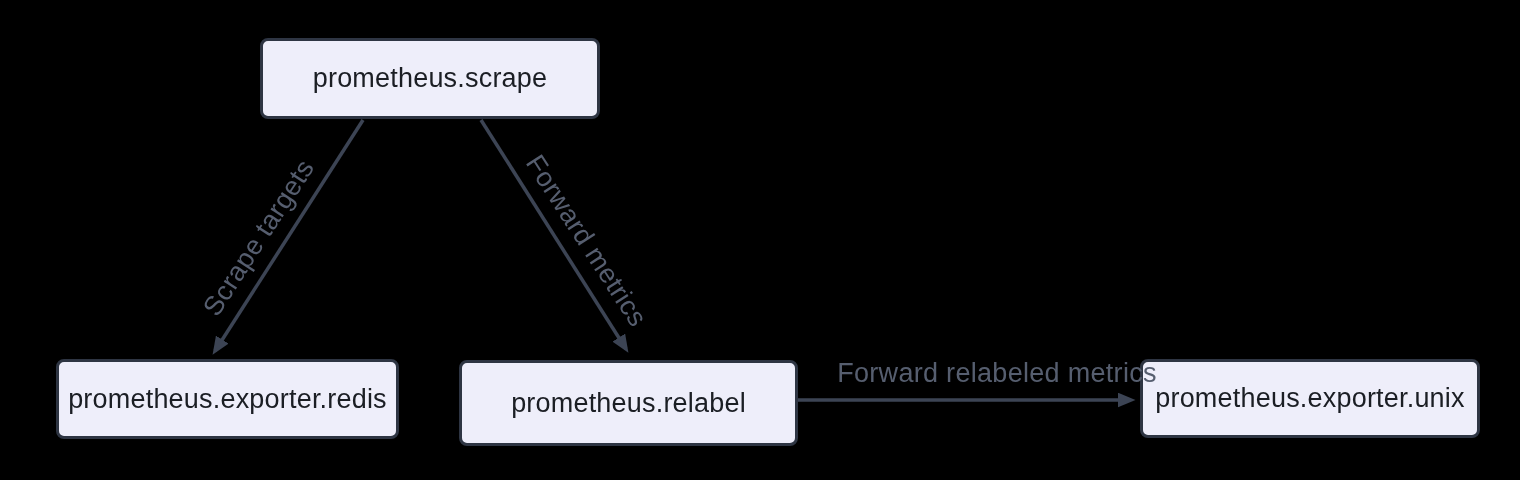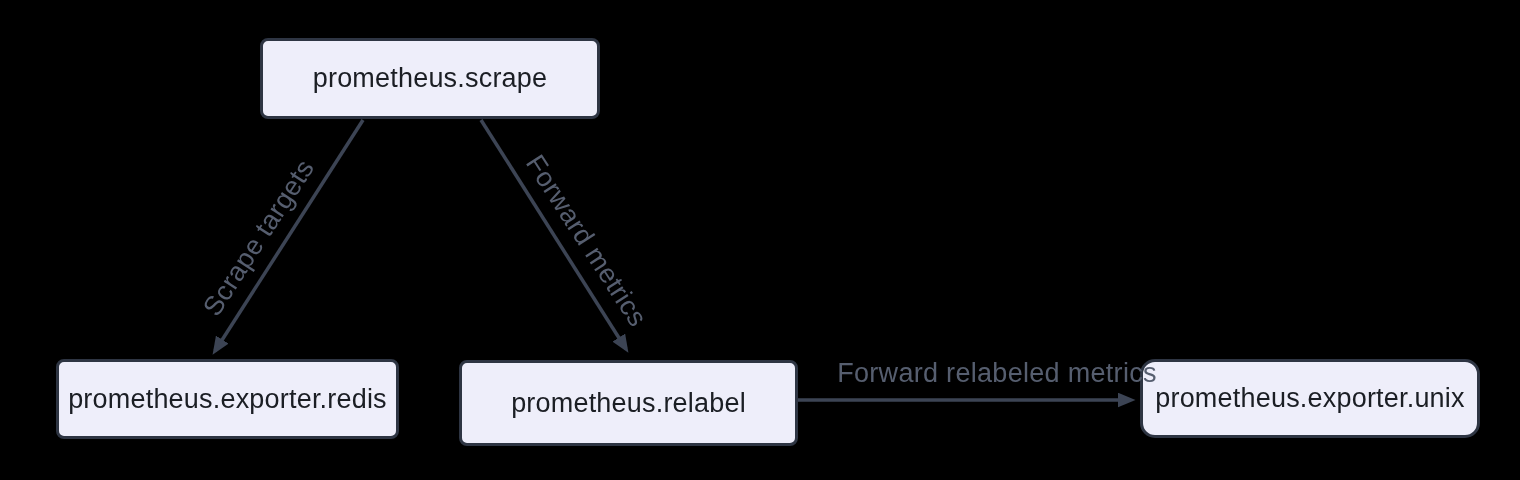--- a/index.html
+++ b/index.html
@@ -44,21 +44,21 @@
     align-items: center;
     justify-content: center;
     color: var(--node-text, #1B1E24);
     font-size: 27px;
     letter-spacing: 0.2px;
     white-space: nowrap;
   }
   .node-scrape  { left: 260px;  top: 38px;  width: 340px; height: 81px; }
   .node-redis   { left: 40px;   top: 359px; width: 343px; height: 80px; margin-left: 16px; }
   .node-relabel { left: 459px;  top: 360px; width: 339px; height: 86px; }
-  .node-unix    { left: 1140px; top: 359px; width: 340px; height: 79px; border-radius: 15px; }
+  .node-unix    { left: 1140px; top: 359px; width: 340px; height: 79px; }
   .edge-label {
     position: absolute;
     color: var(--edge-label, #565E6F);
     font-size: 27px;
     white-space: nowrap;
     letter-spacing: 0.3px;
   }
   .el-scrape-targets {
     left: 259px;
     top: 238px;

